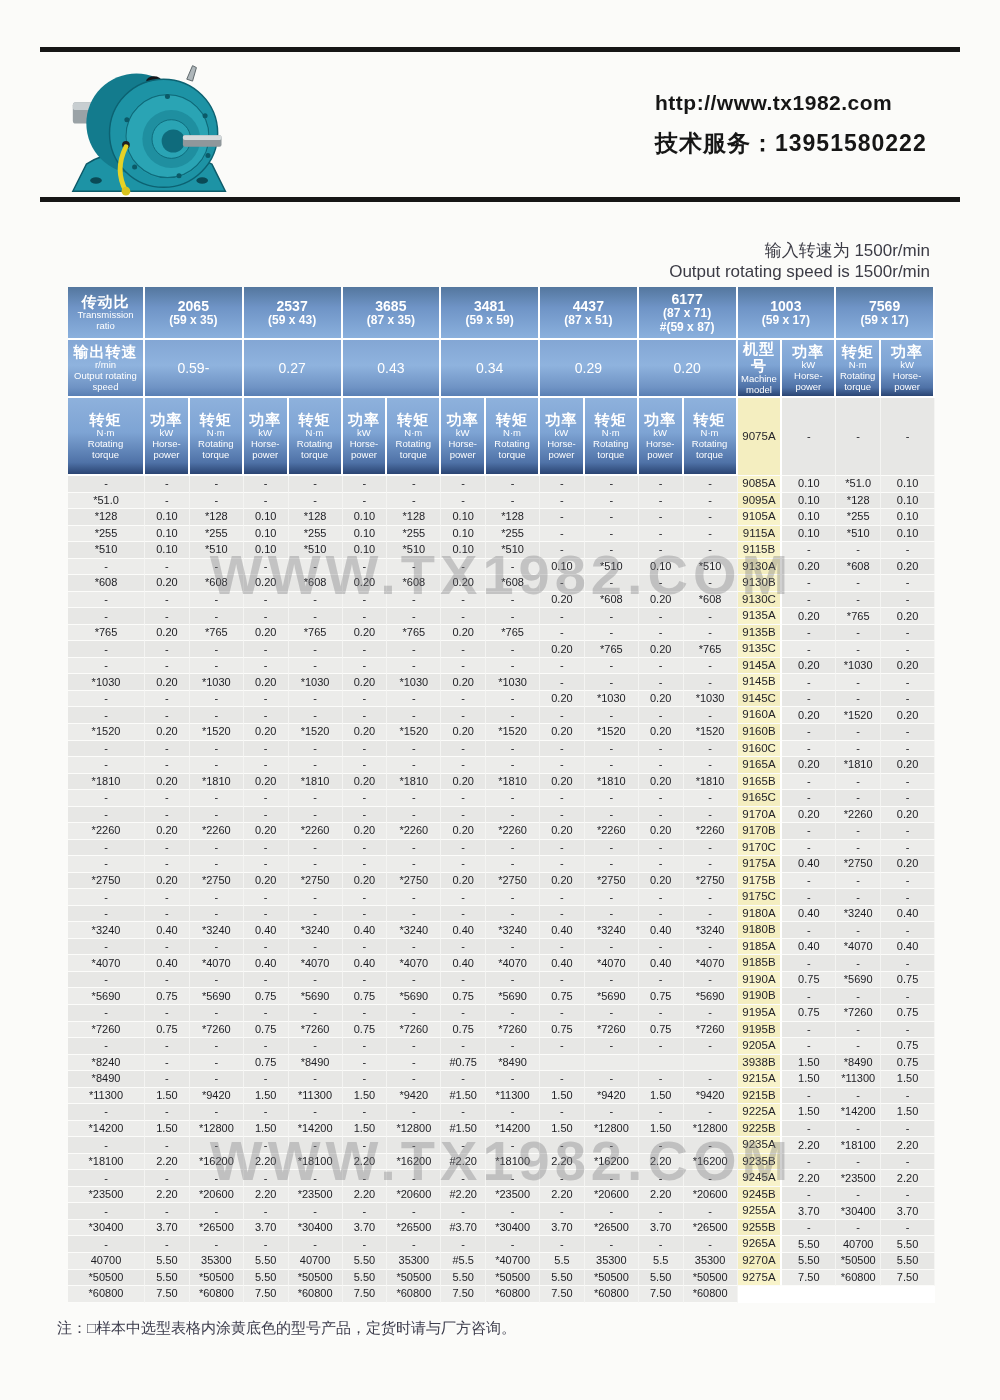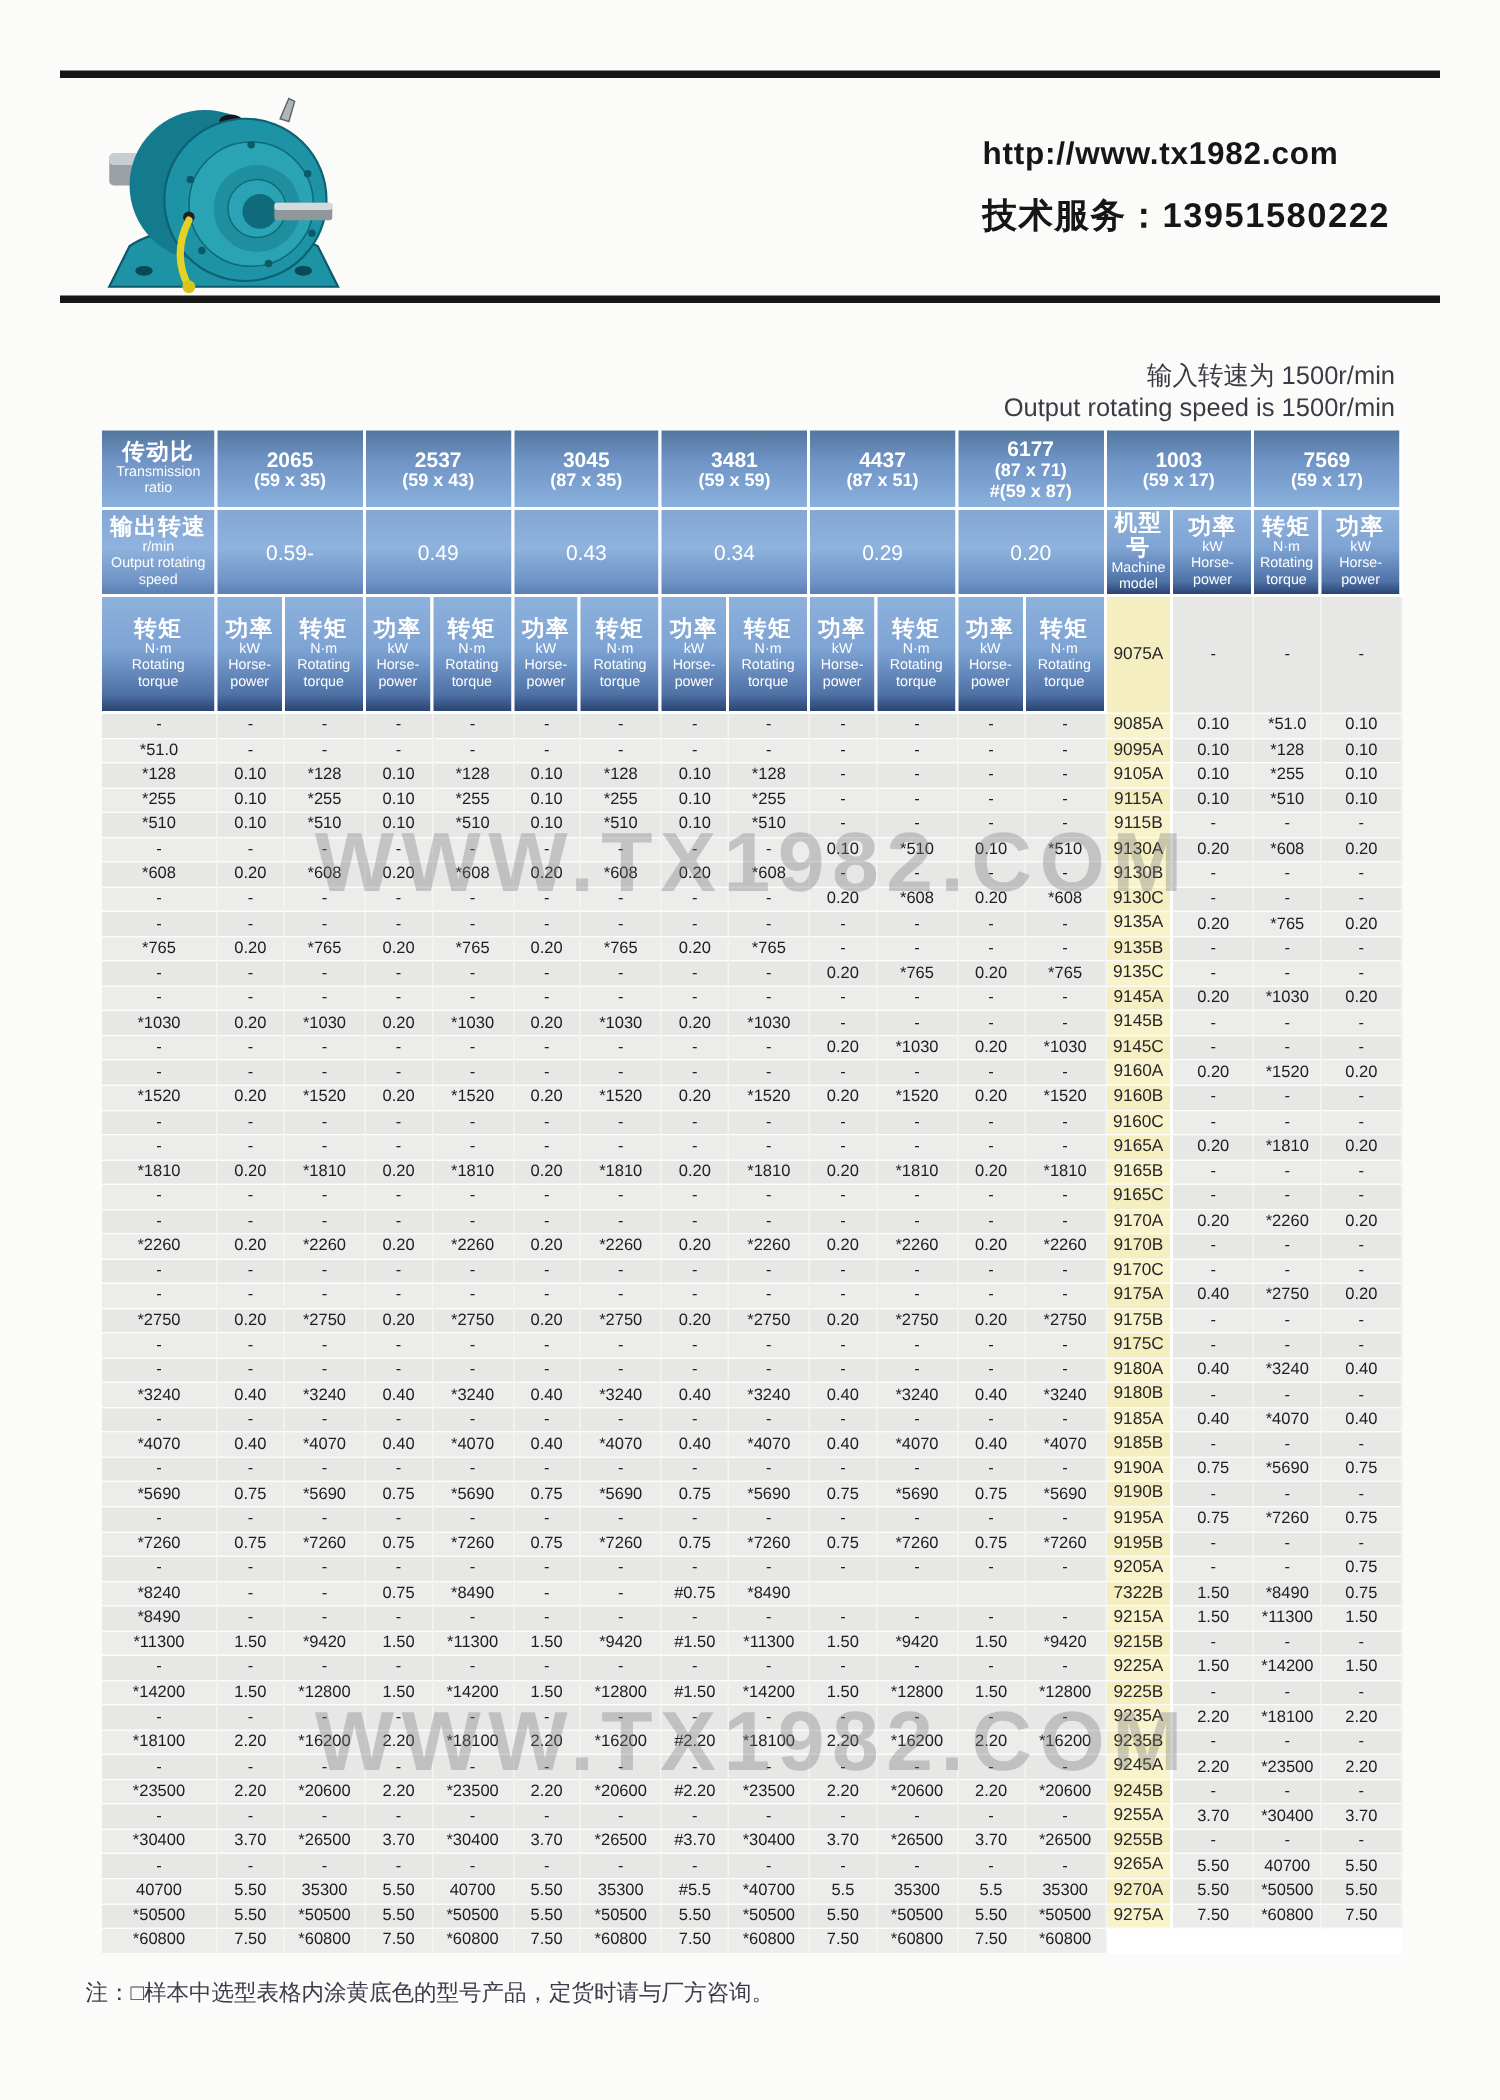--- a/index.html
+++ b/index.html
@@ -143,21 +143,21 @@
       </div>
       <div class="hc r1 span2">
         <div class="val">2065</div>
         <div class="det">(59 x 35)</div>
       </div>
       <div class="hc r1 span2">
         <div class="val">2537</div>
         <div class="det">(59 x 43)</div>
       </div>
       <div class="hc r1 span2">
-        <div class="val">3045</div>
+        <div class="val">3685</div>
         <div class="det">(87 x 35)</div>
       </div>
       <div class="hc r1 span2">
         <div class="val">3481</div>
         <div class="det">(59 x 59)</div>
       </div>
       <div class="hc r1 span2">
         <div class="val">4437</div>
         <div class="det">(87 x 51)</div>
       </div>
@@ -177,21 +177,21 @@
       <div class="hc r2">
         <div class="zh">输出转速</div>
         <div class="sub">r/min</div>
         <div class="en">Output rotating</div>
         <div class="en">speed</div>
       </div>
       <div class="hc r2 span2">
         <div class="speedval">0.59-</div>
       </div>
       <div class="hc r2 span2">
-        <div class="speedval">0.49</div>
+        <div class="speedval">0.27</div>
       </div>
       <div class="hc r2 span2">
         <div class="speedval">0.43</div>
       </div>
       <div class="hc r2 span2">
         <div class="speedval">0.34</div>
       </div>
       <div class="hc r2 span2">
         <div class="speedval">0.29</div>
       </div>
@@ -904,21 +904,21 @@
       <div class="dc" style="background: rgb(236, 236, 234);">0.75</div>
       <div class="dc" style="background: rgb(236, 236, 234);">*8490</div>
       <div class="dc" style="background: rgb(236, 236, 234);">-</div>
       <div class="dc" style="background: rgb(236, 236, 234);">-</div>
       <div class="dc" style="background: rgb(236, 236, 234);">#0.75</div>
       <div class="dc" style="background: rgb(236, 236, 234);">*8490</div>
       <div class="dc" style="background: rgb(236, 236, 234);"></div>
       <div class="dc" style="background: rgb(236, 236, 234);"></div>
       <div class="dc" style="background: rgb(236, 236, 234);"></div>
       <div class="dc" style="background: rgb(236, 236, 234);"></div>
-      <div class="dc mc" style="background: rgb(244, 238, 192); border-right: 2px solid rgb(255, 255, 255);">7322B</div>
+      <div class="dc mc" style="background: rgb(244, 238, 192); border-right: 2px solid rgb(255, 255, 255);">3938B</div>
       <div class="dc" style="background: rgb(231, 231, 229);">1.50</div>
       <div class="dc" style="background: rgb(231, 231, 229);">*8490</div>
       <div class="dc" style="background: rgb(231, 231, 229);">0.75</div>
       <div class="dc" style="background: rgb(231, 231, 229);">*8490</div>
       <div class="dc" style="background: rgb(231, 231, 229);">-</div>
       <div class="dc" style="background: rgb(231, 231, 229);">-</div>
       <div class="dc" style="background: rgb(231, 231, 229);">-</div>
       <div class="dc" style="background: rgb(231, 231, 229);">-</div>
       <div class="dc" style="background: rgb(231, 231, 229);">-</div>
       <div class="dc" style="background: rgb(231, 231, 229);">-</div>

